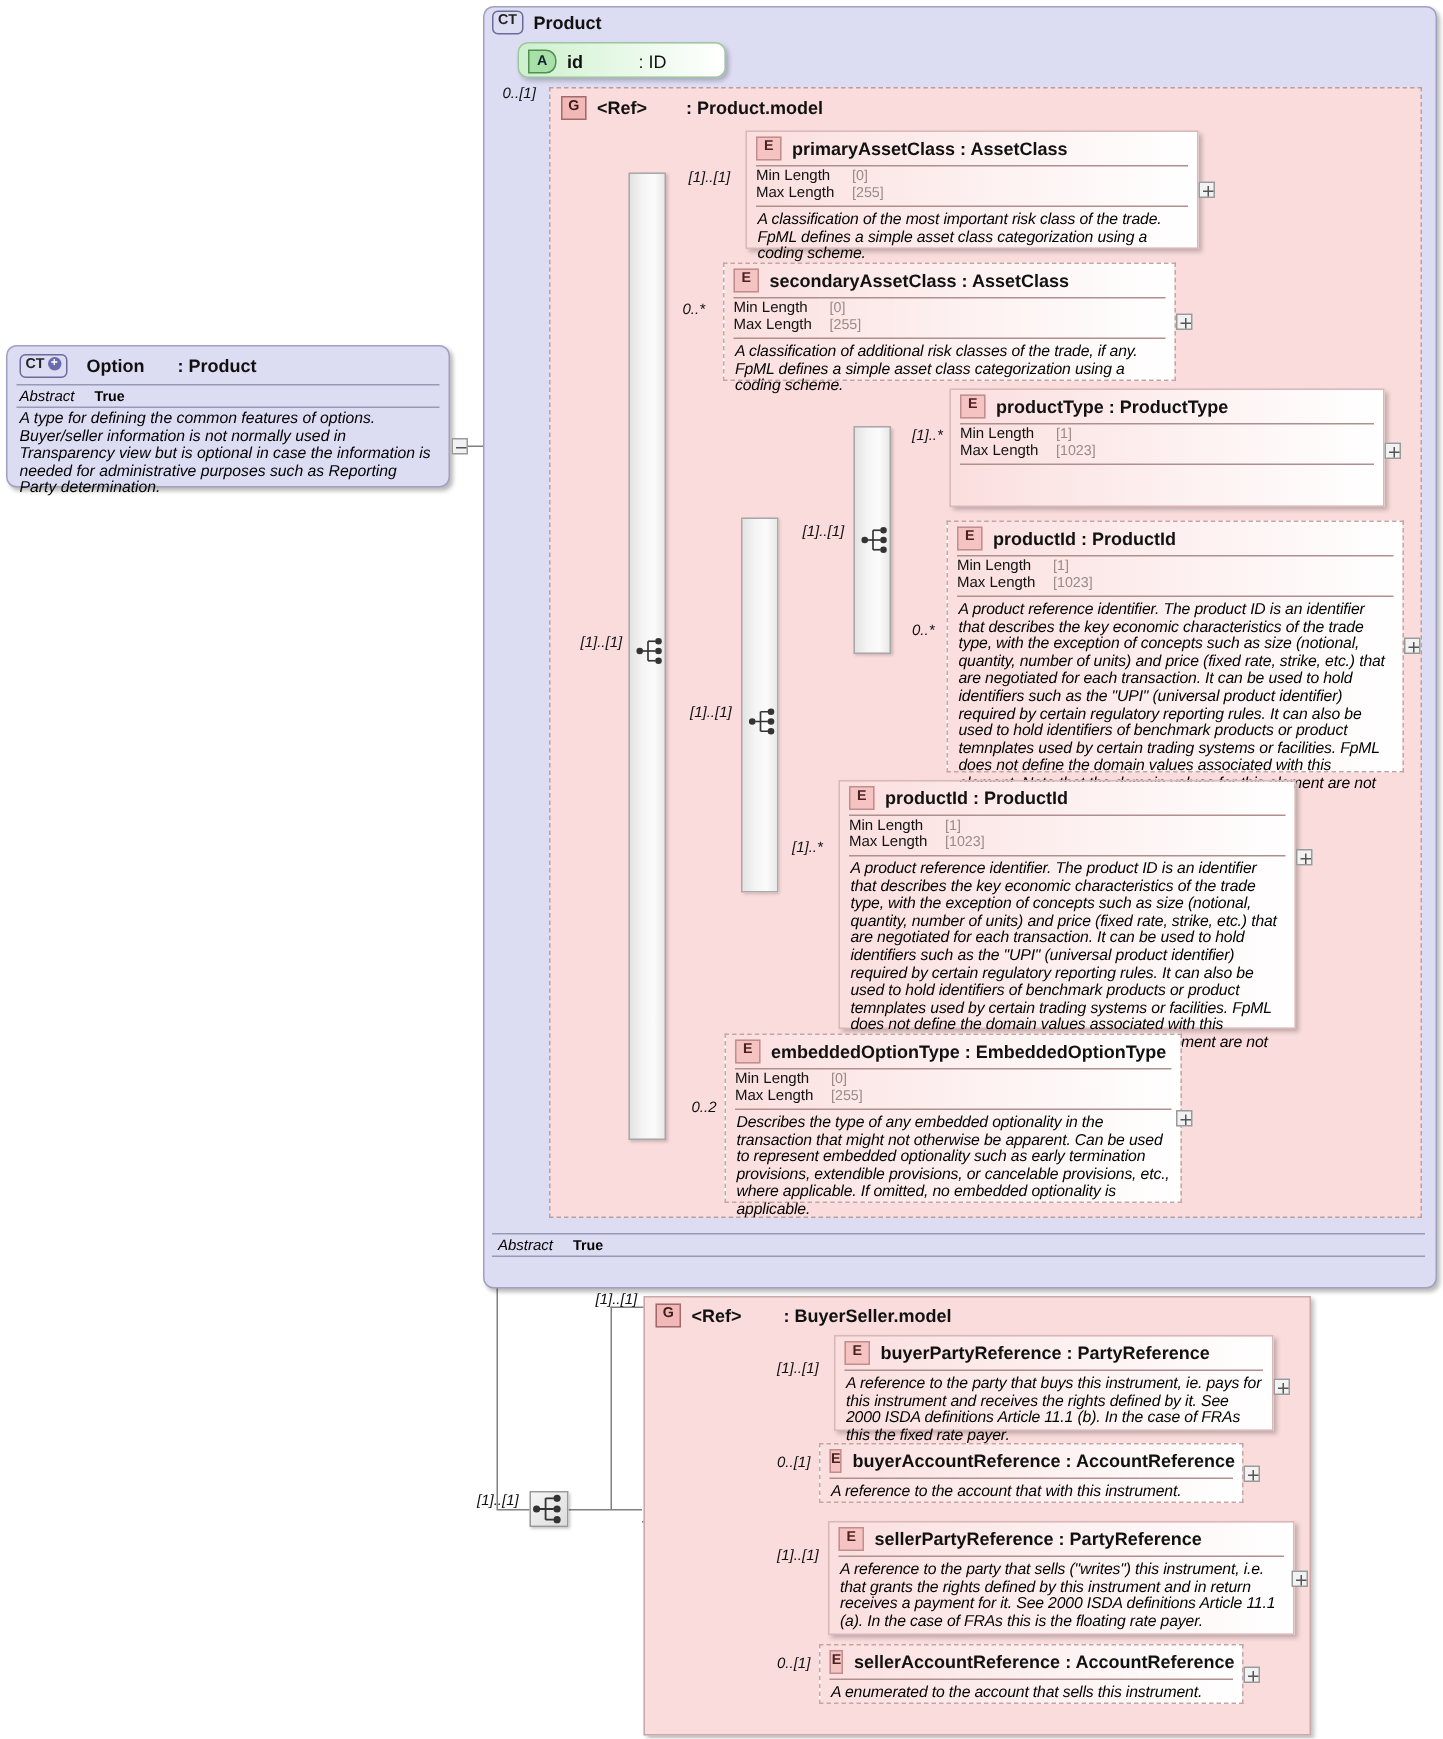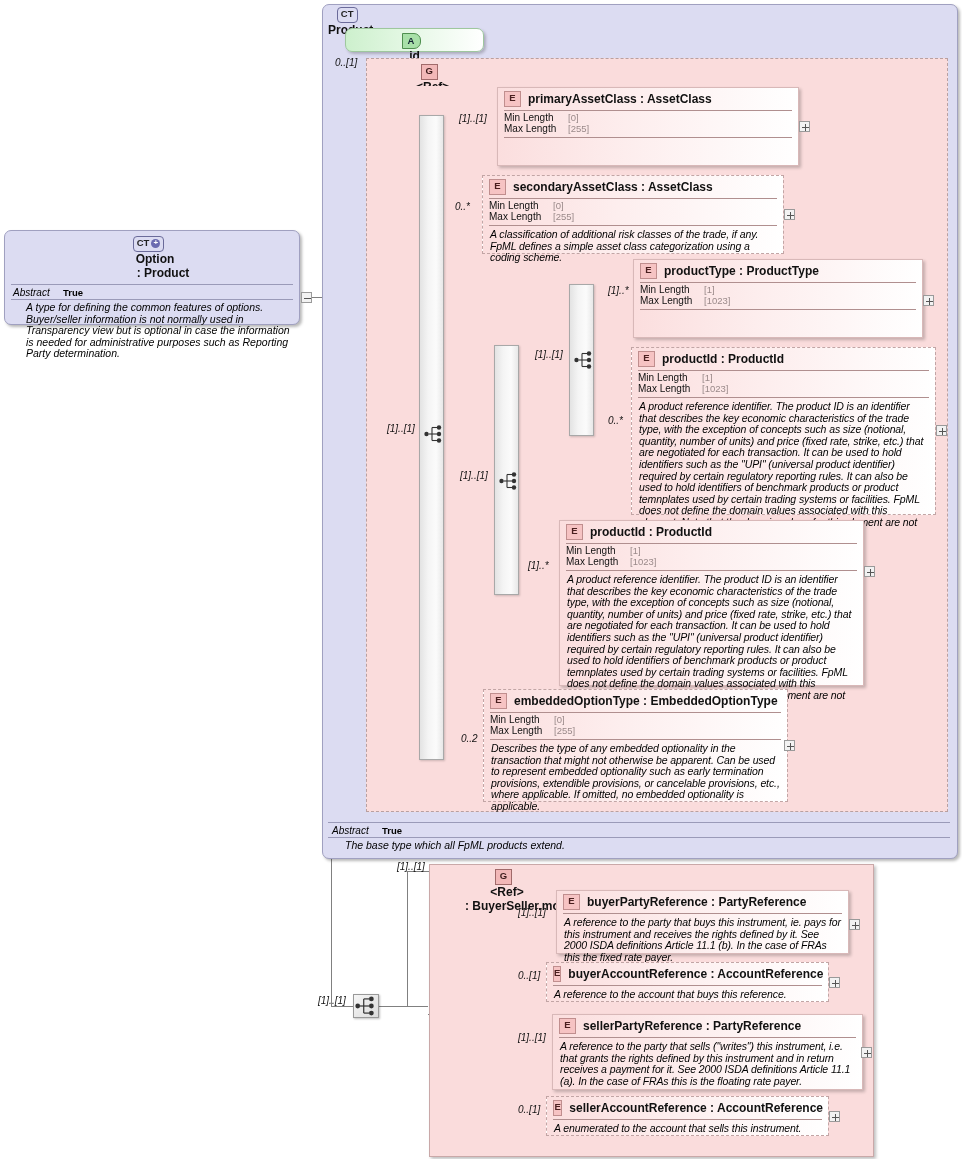--- a/index.html
+++ b/index.html
@@ -38,21 +38,21 @@
   .badge.g{background:#f2b8b8;border:1px solid #a06a6a;color:#3a1a1a;}
   .badge.e{background:#f6c3c3;border:1px solid #c08e8e;color:#4a2020;}
   .badge.a{background:#a8e0a8;border:1px solid #4f8f4f;color:#123;
            width:17px;height:14px;border-radius:0 7px 7px 0;}
 
   .ttl{font-size:12px;font-weight:bold;color:#111;white-space:nowrap;}
   .facrow{display:flex;font-size:10px;line-height:10.5px;}
   .facname{width:64px;color:#111;}
   .facval{color:#9a8a8a;font-size:9.5px;}
 
-  .card-title-row{display:flex;align-items:center;flex-direction:column;}
+  .card-title-row{display:flex;align-items:center;}
 
   
   .card-lab{position:absolute;font-style:italic;font-size:10px;color:#111;
             white-space:nowrap;}
 
   
   .ln{position:absolute;background:#808080;}
   .lnh{height:1px;}
   .lnv{width:1px;}
 
@@ -69,21 +69,21 @@
 
   
   .seq{position:absolute;width:22px;height:20px;}
   .seq.boxed{width:26px;height:24px;border:1px solid #999;
              background:linear-gradient(135deg,#f6f6f6,#dcdcdc);
              box-shadow:1px 1px 2px rgba(0,0,0,.25);}
 
   .absrow{display:flex;font-size:10px;padding:2px 8px 1px 8px;align-items:center;}
   .absrow .k{font-style:italic;width:50px;}
   .absrow .v{font-weight:bold;font-size:9.5px;}
-  .docrow{font-style:italic;font-size:10.5px;padding:2px 8px 3px 21px;line-height:11.6px;}
+  .docrow{font-style:italic;font-size:10.5px;padding:2px 8px 3px 8px;line-height:11.6px;}
   .hrule{height:1px;background:#9a9ab8;margin:0 6px;}
 </style>
 </head>
 <body>
 
 <div>
 
   <div class="ln lnh abs" style="left:307px;top:297px;width:24px;"></div>
   <div class="ln lnv abs" style="left:331px;top:297px;height:709px;"></div>
 
@@ -152,21 +152,20 @@
   <span class="ttl">Product</span>
 </div>
 
 <div class="abs" style="left:324px;top:822px;width:630px;">
   <div class="hrule" style="margin:0 4px;"></div>
   <div class="absrow">
     <span class="k">Abstract</span>
     <span class="v">True</span>
   </div>
   <div class="hrule" style="margin:0 4px;"></div>
-  <div class="docrow">The base type which all FpML products extend.</div>
 </div>
 
 <div class="abs attrcard" style="left:345px;top:28px;width:139px;height:24px;">
   <div class="card-title-row" style="padding:4px 6px;">
     <span class="badge a" style="line-height:13px;">A</span>
     <span class="ttl" style="font-weight:bold;">id</span>
     <span class="ttl" style="margin-left:37px;font-weight:normal;">: ID</span>
   </div>
 </div>
 <div class="card-lab abs" style="left:335px;top:57px;">0..[1]</div>
@@ -268,20 +267,21 @@
     <div class="facrow">
         <span class="facname">Min Length</span>
         <span class="facval">[0]</span>
       </div>
     <div class="facrow">
         <span class="facname">Max Length</span>
         <span class="facval">[255]</span>
       </div>
   </div>
   <div class="rule"></div>
+  <div class="doc">A classification of the most important risk class of the trade. FpML defines a simple asset class categorization using a coding scheme.</div>
 </div>
 <div class="exp plus abs" style="left:799px;top:121px;"></div>
 
 <div class="card-lab abs" style="left:455px;top:201px;">0..*</div>
 <div class="abs card dashed" style="left:482px;top:175px;width:302px;height:79px;">
   <div class="hdr">
     <span class="badge e">E</span>
     <span class="ttl">secondaryAssetClass : AssetClass</span>
   </div>
   <div class="rule"></div>
@@ -406,21 +406,21 @@
 </div>
 <div class="exp plus abs" style="left:849px;top:919px;"></div>
 
 <div class="card-lab abs" style="left:518px;top:970px;">0..[1]</div>
 <div class="abs card dashed" style="left:546px;top:962px;width:283px;height:40px;">
   <div class="hdr">
     <span class="badge e">E</span>
     <span class="ttl">buyerAccountReference : AccountReference</span>
   </div>
   <div class="rule"></div>
-  <div class="doc">A reference to the account that buys this reference.</div>
+  <div class="doc">A reference to the account that with this instrument.</div>
 </div>
 <div class="exp plus abs" style="left:829px;top:977px;"></div>
 
 <div class="card-lab abs" style="left:518px;top:1032px;">[1]..[1]</div>
 <div class="abs card solid" style="left:552px;top:1014px;width:311px;height:76px;">
   <div class="hdr">
     <span class="badge e">E</span>
     <span class="ttl">sellerPartyReference : PartyReference</span>
   </div>
   <div class="rule"></div>

